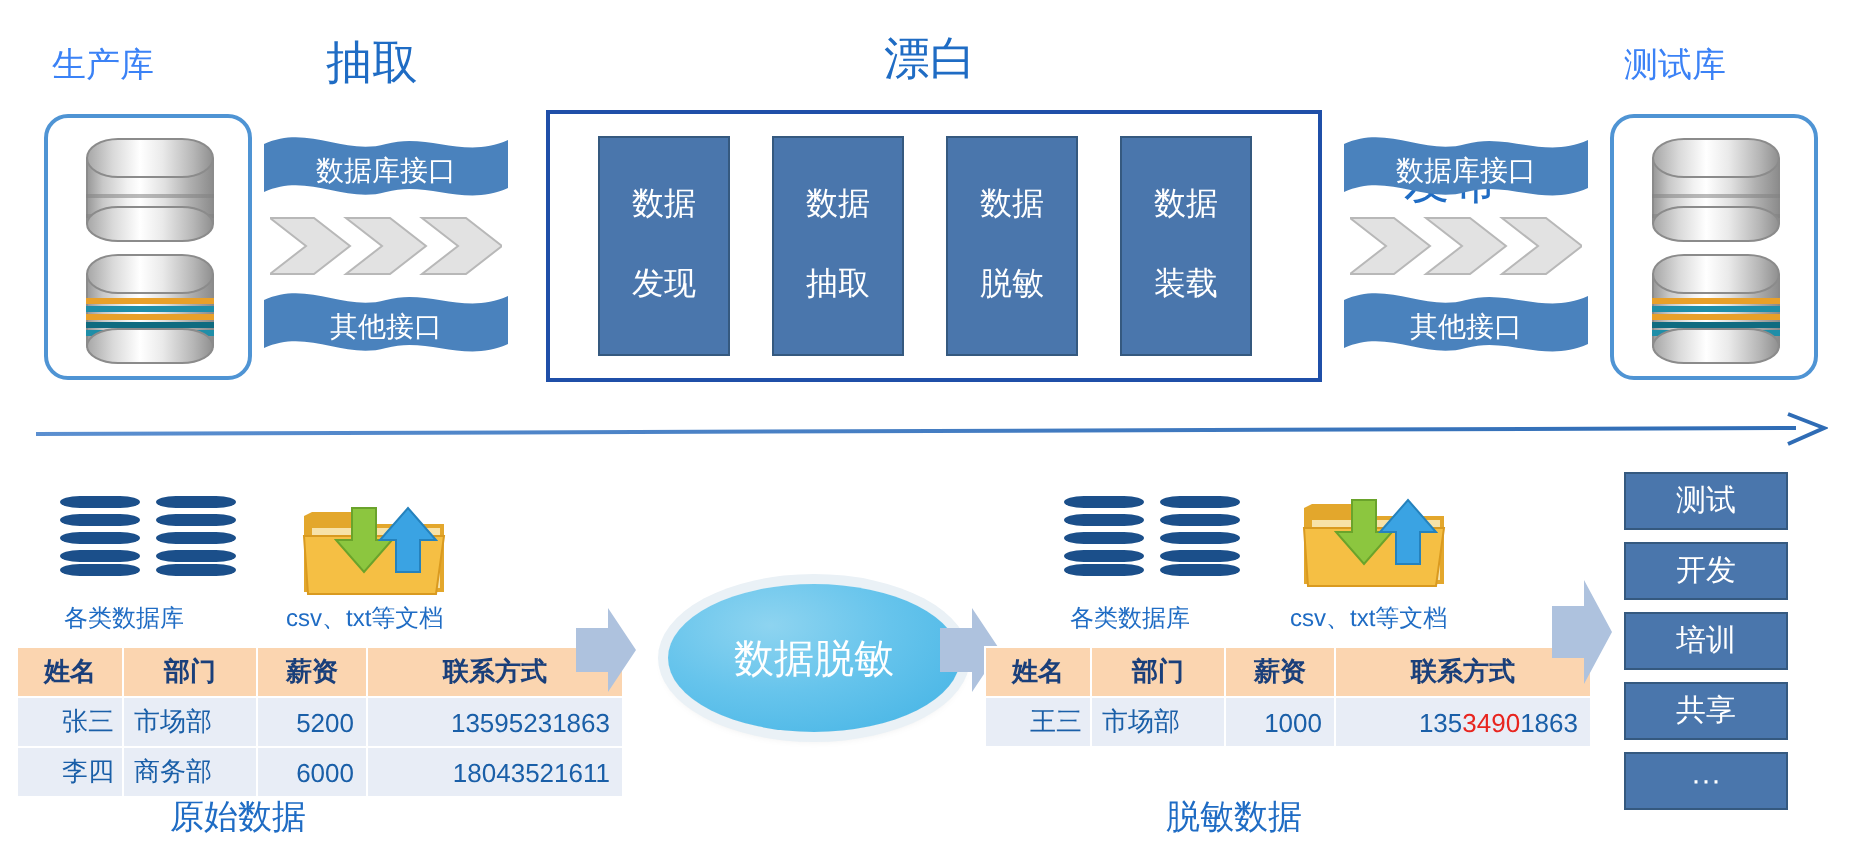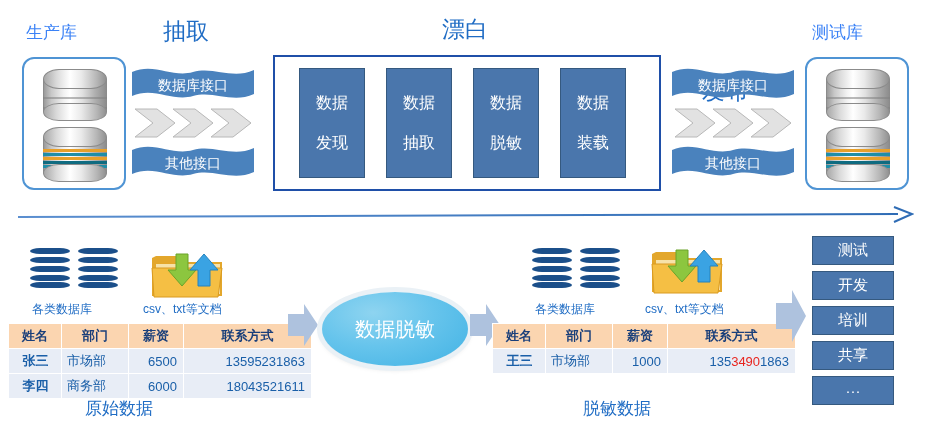--- a/index.html
+++ b/index.html
@@ -86,21 +86,21 @@
     color:#1a5fa8;table-layout:fixed;
   }
   table.dt th{
     background:#fbd5b0;color:#1a3f7a;font-weight:bold;font-size:13px;
     text-align:center;padding:3px 2px;border:1px solid #ffffff;
   }
   table.dt td{
     background:#e8edf6;padding:3px 4px;border:1px solid #ffffff;
     font-size:13px;color:#1a5fa8;
   }
-  table.dt td.name{font-weight:bold;text-align:center;padding-left:5px;}
+  table.dt td.name{font-weight:normal;text-align:right;padding-left:5px;}
   table.dt td.dept{font-weight:normal;text-align:left;padding-left:5px;}
   table.dt td.num{text-align:right;padding-right:6px;}
   table.dt td.tel{text-align:right;padding-right:6px;}
   .red{color:#e8251f;}
   .redlight{color:#e57b77;}
   .redbold{color:#e8251f;font-weight:bold;}
 
   
   .oval{
     position:absolute;border-radius:50%;
@@ -306,41 +306,41 @@
       <th style="width:48px;">姓名</th>
       <th style="width:62px;">部门</th>
       <th style="width:50px;">薪资</th>
       <th style="width:123px;">联系方式</th>
     </tr>
   </thead>
   <tbody>
     <tr>
       <td class="name">张三</td>
       <td class="dept">市场部</td>
-      <td class="num">6500</td>
+      <td class="num">5200</td>
       <td class="tel">13595231863</td>
     </tr>
     <tr>
       <td class="name">李四</td>
       <td class="dept">商务部</td>
       <td class="num">6000</td>
       <td class="tel">18043521611</td>
     </tr>
   </tbody>
 </table>
 
 <div class="cap-lbl" style="left:85px;top:400px;">原始数据</div>
 
 <div class="barrow" style="left:288px;top:304px;width:30px;height:42px;">
   <svg width="30" height="42" viewBox="0 0 30 42">
     <path d="M0,10 L16,10 L16,0 L30,21 L16,42 L16,32 L0,32 Z" fill="#aec2de"></path>
   </svg>
 </div>
 
-<div class="oval" style="left:322px;top:292px;width:146px;height:74px;">
+<div class="oval" style="left:334px;top:292px;width:146px;height:74px;">
   <span>数据脱敏</span>
 </div>
 
 <div class="barrow" style="left:470px;top:304px;width:30px;height:42px;">
   <svg width="30" height="42" viewBox="0 0 30 42">
     <path d="M0,10 L16,10 L16,0 L30,21 L16,42 L16,32 L0,32 Z" fill="#aec2de"></path>
   </svg>
 </div>
 
 <div class="fdb" style="left:532px;top:248px;width:40px;height:42px;">

